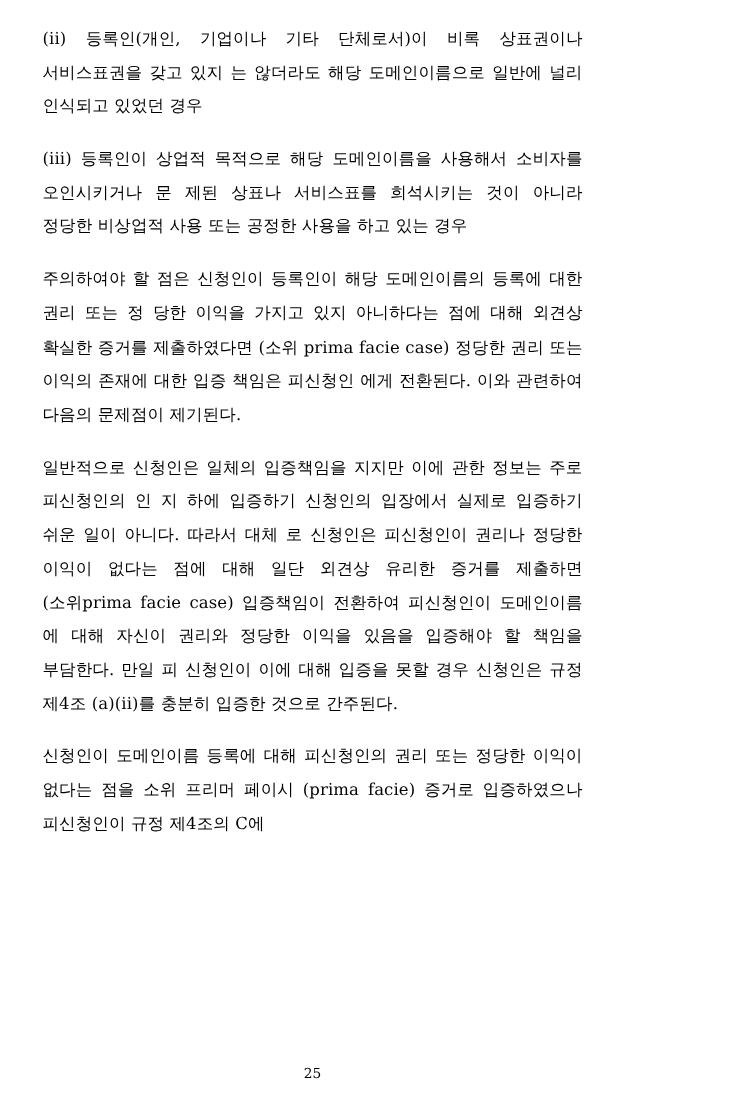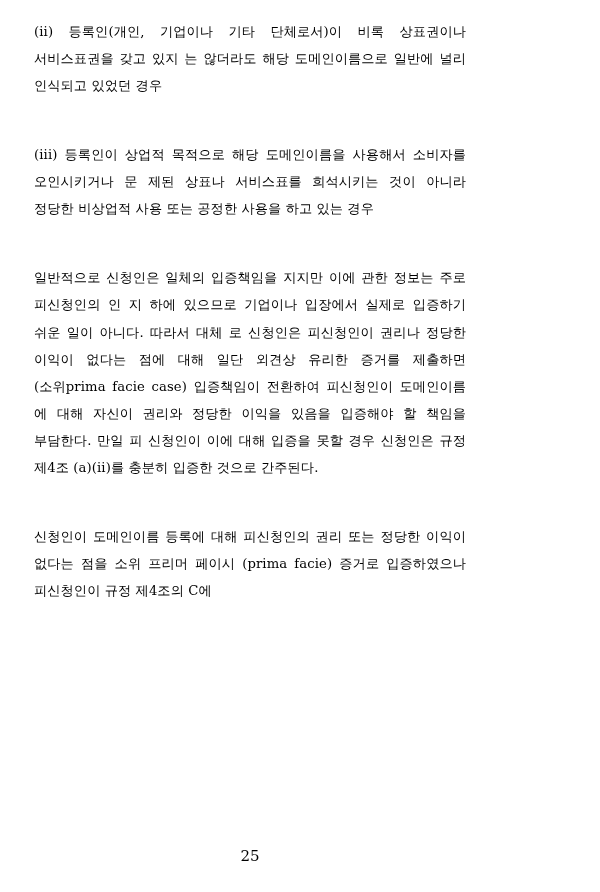--- a/index.html
+++ b/index.html
@@ -25,46 +25,47 @@
   .para {
     font-size: 13.2px;
     line-height: 2.05;
     text-align: justify;
     text-justify: inter-character;
     margin: 0 0 0 0;
     word-break: keep-all;
     letter-spacing: 0.1px;
   }
   .para.spaced-lg {
-    margin-top: 42px;
+    margin-top: 15px;
   }
   .para.bold {
     font-weight: bold;
   }
   .footer {
     position: absolute;
     left: 0;
     right: 0;
     bottom: 27px;
     text-align: center;
-    font-size: 15px;
+    font-size: 11px;
     font-family: "DejaVu Serif", "Liberation Serif", serif;
   }
 </style>
 </head>
 <body>
 
 <div class="page">
 
   <p class="para">(ii) 등록인(개인, 기업이나 기타 단체로서)이 비록 상표권이나 서비스표권을 갖고 있지 는 않더라도 해당 도메인이름으로 일반에 널리 인식되고 있었던 경우</p>
 
   <p class="para spaced-lg">(iii) 등록인이 상업적 목적으로 해당 도메인이름을 사용해서 소비자를 오인시키거나 문 제된 상표나 서비스표를 희석시키는 것이 아니라 정당한 비상업적 사용 또는 공정한 사용을 하고 있는 경우</p>
 
+  <p class="para spaced-lg">주의하여야 할 점은 신청인이 등록인이 해당 도메인이름의 등록에 대한 권리 또는 정 당한 이익을 가지고 있지 아니하다는 점에 대해 외견상 확실한 증거를 제출하였다면 (소위 prima facie case) 정당한 권리 또는 이익의 존재에 대한 입증 책임은 피신청인 에게 전환된다. 이와 관련하여 다음의 문제점이 제기된다.</p>
 
 
-  <p class="para spaced-lg">일반적으로 신청인은 일체의 입증책임을 지지만 이에 관한 정보는 주로 피신청인의 인 지 하에 있으므로 기업이나 입장에서 실제로 입증하기 쉬운 일이 아니다. 따라서 대체 로 신청인은 피신청인이 권리나 정당한 이익이 없다는 점에 대해 일단 외견상 유리한 증거를 제출하면 (소위prima facie case) 입증책임이 전환하여 피신청인이 도메인이름 에 대해 자신이 권리와 정당한 이익을 있음을 입증해야 할 책임을 부담한다. 만일 피 신청인이 이에 대해 입증을 못할 경우 신청인은 규정 제4조 (a)(ii)를 충분히 입증한 것으로 간주된다.</p>
+  <p class="para spaced-lg">일반적으로 신청인은 일체의 입증책임을 지지만 이에 관한 정보는 주로 피신청인의 인 지 하에 입증하기 신청인의 입장에서 실제로 입증하기 쉬운 일이 아니다. 따라서 대체 로 신청인은 피신청인이 권리나 정당한 이익이 없다는 점에 대해 일단 외견상 유리한 증거를 제출하면 (소위prima facie case) 입증책임이 전환하여 피신청인이 도메인이름 에 대해 자신이 권리와 정당한 이익을 있음을 입증해야 할 책임을 부담한다. 만일 피 신청인이 이에 대해 입증을 못할 경우 신청인은 규정 제4조 (a)(ii)를 충분히 입증한 것으로 간주된다.</p>
 
 
   <p class="para spaced-lg">신청인이 도메인이름 등록에 대해 피신청인의 권리 또는 정당한 이익이 없다는 점을 소위 프리머 페이시 (prima facie) 증거로 입증하였으나 피신청인이 규정 제4조의 C에</p>
 
   <div class="footer">25</div>
 
 </div>
 
 </body></html>

